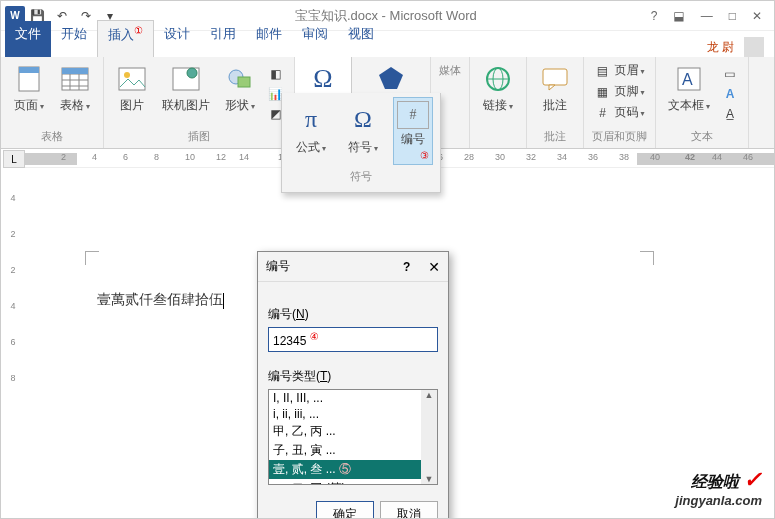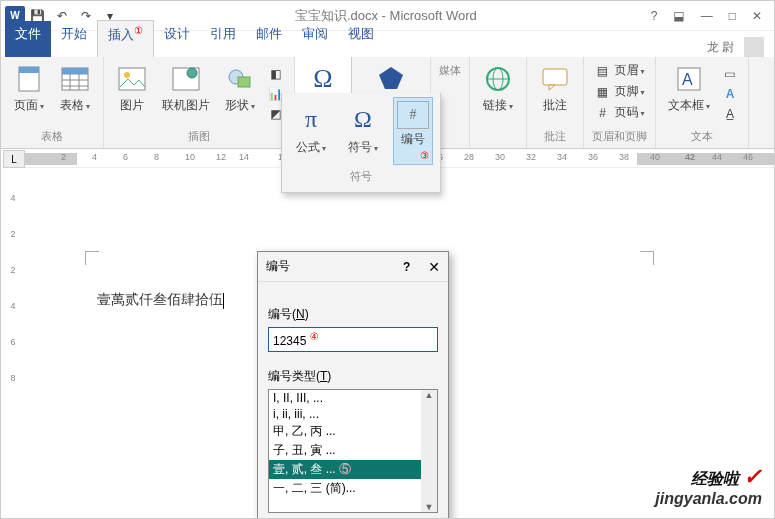--- a/index.html
+++ b/index.html
@@ -12,21 +12,21 @@
 .titlebar .qat .wicon { width:20px; height:20px; background:#2b579a; color:#fff; display:flex; align-items:center; justify-content:center; font-size:10px; font-weight:bold; border-radius:2px; }
 .titlebar .title { flex:1; text-align:center; font-size:13px; color:#777; }
 .titlebar .wctrl { display:flex; align-items:center; gap:16px; padding-right:8px; }
 .titlebar .wctrl span { font-size:12px; color:#666; }
 
 
 .tabs { height:26px; display:flex; align-items:flex-end; padding-left:4px; background:#fff; }
 .tab { padding:4px 10px 14px 10px; font-size:13px; color:#2b579a; cursor:pointer; }
 .tab.file { background:#2b579a; color:#fff; }
 .tab.active { border:1px solid #ccc; border-bottom:none; background:#f3f3f3; position:relative; top:1px; }
-.tabs .right { margin-left:auto; display:flex; align-items:center; gap:10px; padding-right:10px; font-size:12px; color:#737373; }
+.tabs .right { margin-left:auto; display:flex; align-items:center; gap:10px; padding-right:10px; font-size:12px; color:#c2410c; }
 .tabs .avatar { width:20px; height:20px; background:#ddd; }
 .ann { color:#e60000; font-size:10px; vertical-align:super; }
 
 
 .ribbon { height:92px; background:#f3f3f3; border-bottom:1px solid #ccc; display:flex; position:relative; }
 .group { border-right:1px solid #ddd; padding:4px 8px; display:flex; flex-direction:column; align-items:center; justify-content:space-between; }
 .gbody { display:flex; align-items:flex-start; gap:6px; flex:1; }
 .glabel { font-size:11px; color:#888; padding-top:2px; }
 .big { display:flex; flex-direction:column; align-items:center; gap:2px; padding:2px 4px; font-size:12px; color:#444; }
 .big .ic { width:32px; height:32px; display:flex; align-items:center; justify-content:center; }
@@ -64,32 +64,32 @@
 
 .dialog { position:absolute; left:256px; top:250px; width:192px; background:#f3f3f3; border:1px solid #888; box-shadow:3px 3px 8px rgba(0,0,0,0.3); z-index:10; font-size:12px; }
 .dialog .dtitle { display:flex; align-items:center; padding:6px 8px; border-bottom:1px solid #ddd; }
 .dialog .dtitle .t { flex:1; }
 .dialog .dtitle .q { margin-right:18px; font-weight:bold; }
 .dialog .dtitle .x { font-size:14px; }
 .dialog .dbody { padding:8px 10px; }
 .dialog .flabel { font-size:12px; margin-bottom:4px;margin-top:16px; }
 .dialog .ul { text-decoration:underline; }
 .dialog .input { width:100%; border:1px solid #2b579a; padding:3px 4px; font-size:12px; background:#fff; margin-bottom:8px; }
-.dialog .listbox { width:100%; height:124px; border:1px solid #888; background:#fff; overflow:hidden; position:relative; }
+.dialog .listbox { width:100%; height:96px; border:1px solid #888; background:#fff; overflow:hidden; position:relative; }
 .dialog .listbox .li { padding:1px 4px; font-size:12px; }
 .dialog .listbox .li.sel { background:#0f766e; color:#fff; }
 .dialog .listbox .sb { position:absolute; right:0; top:0; width:16px; height:100%; background:#eee; display:flex; flex-direction:column; align-items:center; justify-content:space-between; font-size:9px; color:#666; }
 .dialog .dbtns { display:flex; justify-content:flex-end; gap:6px; padding:8px 10px; }
 .dialog .btn { border:1px solid #aaa; padding:4px 16px; font-size:12px; background:#fdfdfd; }
 .dialog .btn.primary { border:1px solid #2b579a; }
 
 
 .watermark { position:absolute; right:12px; bottom:10px; text-align:right; font-weight:bold; font-style:italic; color:#111; }
 .watermark .chk { color:#e60000; font-size:22px; }
-.watermark .sm { font-size:16px; color:#333; }
+.watermark .sm { font-size:13px; color:#333; }
 
 svg { display:block; }
 </style>
 </head>
 <body>
 
 <div class="titlebar">
   <div class="qat">
     <div class="qbtn wicon">W</div>
     <div class="qbtn">💾</div>

